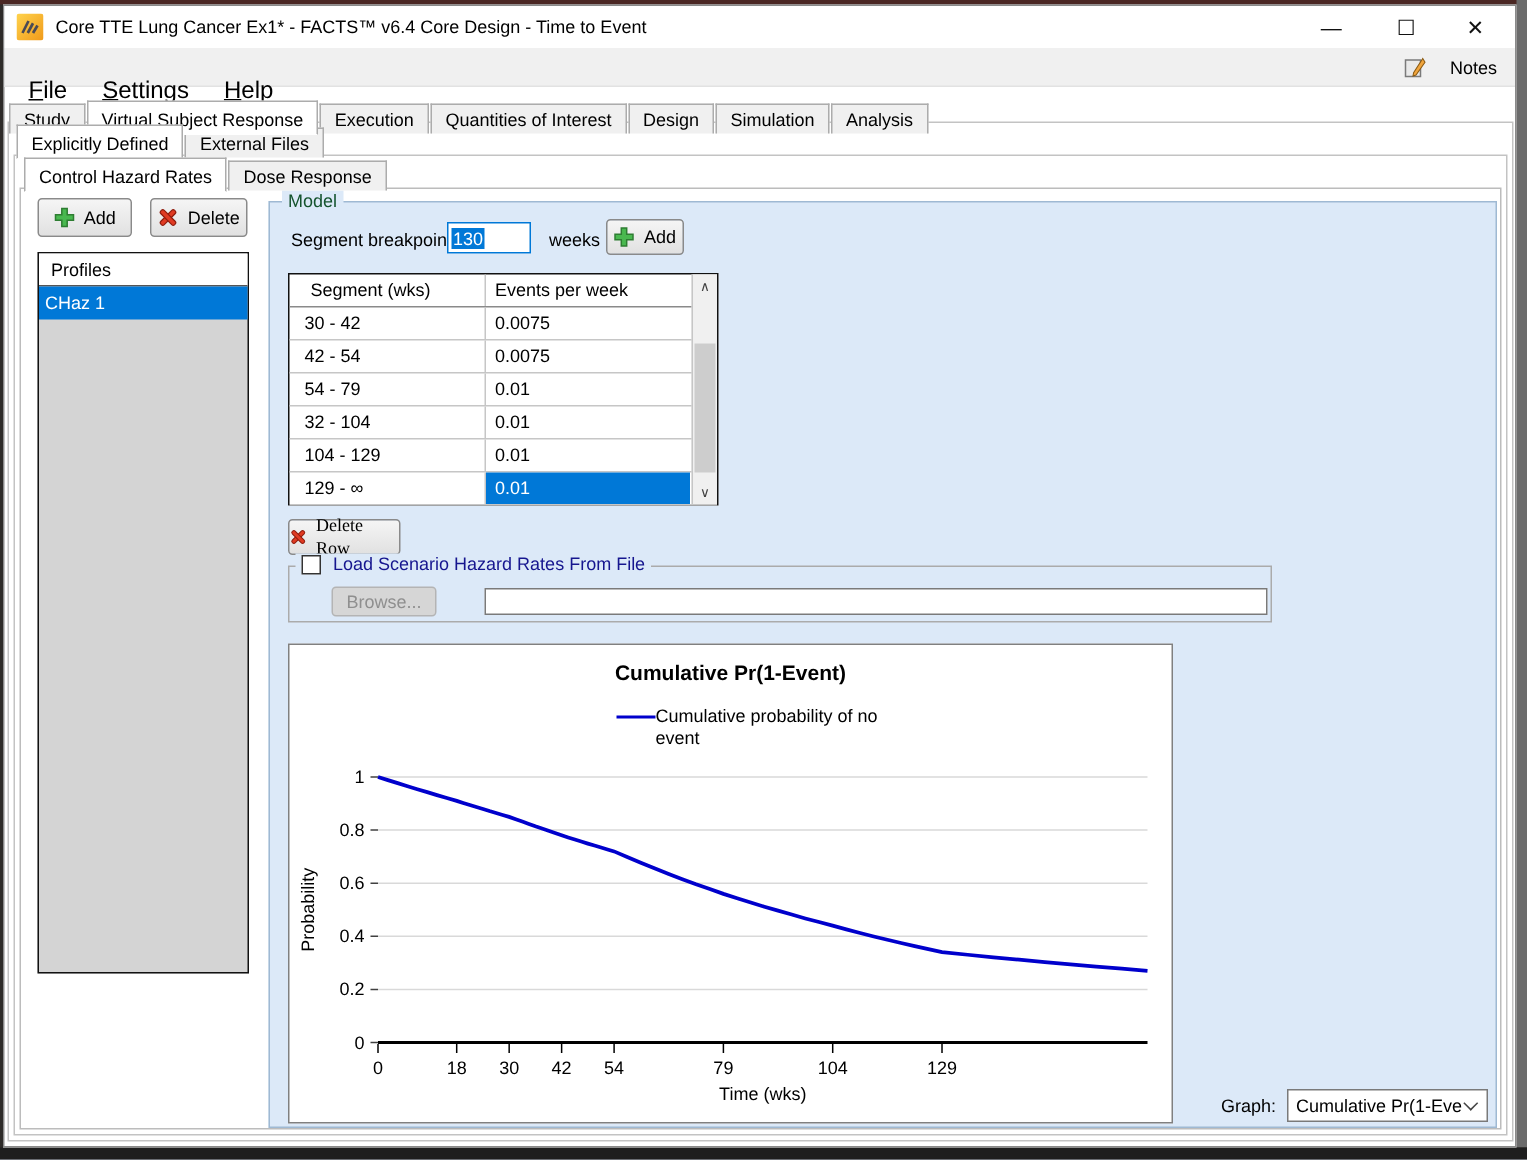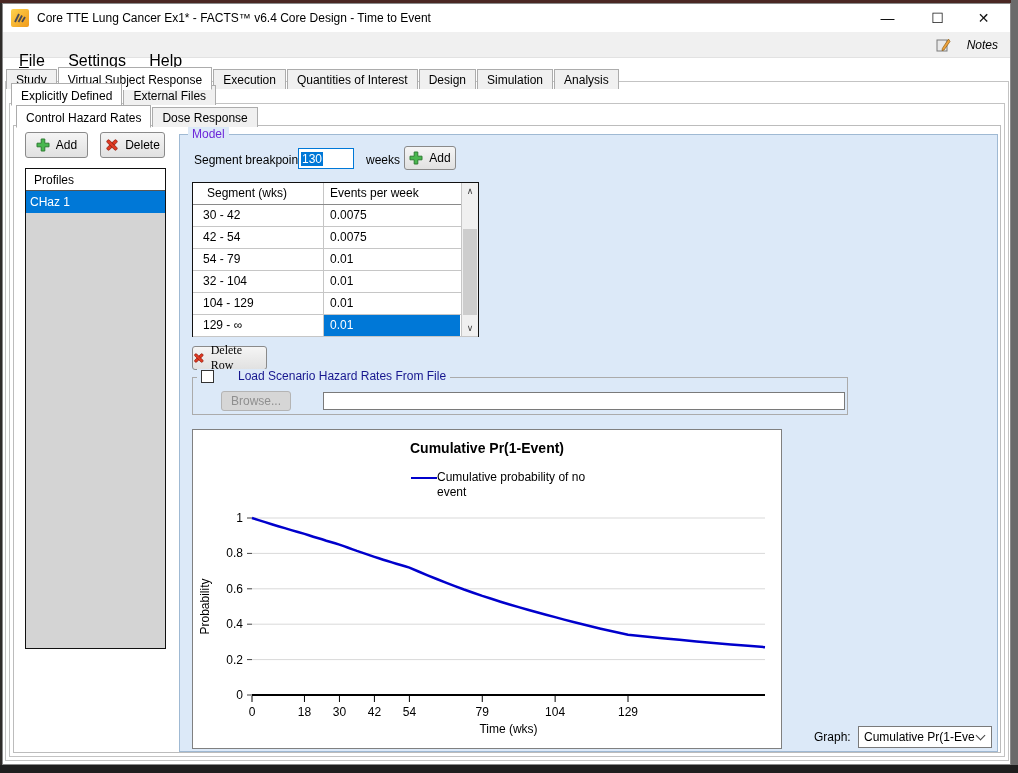--- a/index.html
+++ b/index.html
@@ -16,21 +16,21 @@
   .titlebar { left:0; top:0; width:100%; height:28px; background:#ffffff; }
   .app-icon { left:8px; top:5px; width:18px; height:18px; }
   .title-text { left:34px; top:7px; font-size:12px; white-space:nowrap; }
   .win-btn { top:0; width:45px; height:28px; display:flex; align-items:center; justify-content:center; font-size:14px; color:#111; cursor:default; }
   .btn-min { right:100px; } .btn-max { right:50px; } .btn-close { right:4px; }
 
   
   .menubar { left:0; top:28px; width:100%; height:26px; background:#f0f0f0; border-bottom:1px solid #e2e2e2; }
   .menu-item { display:inline-block; padding:4px 10px; margin-top:16px; font-size:16px; }
   .menu-item::first-letter { text-decoration:underline; }
-  .notes-btn { right:8px; top:3px; height:20px; display:flex; align-items:center; gap:16px; padding:0 4px;font-style:italic; }
+  .notes-btn { right:8px; top:3px; height:20px; display:flex; align-items:center; gap:16px; padding:0 4px; }
 
   
   .tabrow { height:22px; display:flex; align-items:flex-end; }
   .tabrow1 { left:3px; top:63px; } .tabrow2 { left:8px; top:79px; } .tabrow3 { left:13px; top:101px; }
   .tab { background:#f0f0f0; border:1px solid #acacac; border-bottom:none; padding:3px 9px 3px 9px; height:20px; margin-right:1px; font-size:12px; white-space:nowrap; position:relative; z-index:1; }
   .tab.active { background:#ffffff; height:23px; padding-top:5px; z-index:3; border-bottom:1px solid #ffffff; margin-bottom:-1px; }
 
   .page { background:#ffffff; border:1px solid #c3c3c3; }
   .page1 { left:2px; top:77px; width:1004px; height:680px; }
   .page2 { left:6px; top:99px; width:996px; height:654px; }
@@ -42,21 +42,21 @@
 
   
   .add-profile-btn { left:22px; top:128px; width:63px; height:26px; }
   .delete-profile-btn { left:97px; top:128px; width:65px; height:26px; }
   .profiles-list { left:22px; top:164px; width:141px; height:481px; background:#d4d4d4; border:1.5px solid #111; }
   .profiles-header { background:#ffffff; height:22px; line-height:22px; padding-left:8px; border-bottom:1px solid #555; }
   .profile-item { height:22px; line-height:22px; padding-left:4px; background:#0078d7; color:#fff; }
 
   
   .model-box { left:176px; top:130px; width:819px; height:618px; background:#dce9f8; border:1px solid #9fb9d3; }
-  .group-label { position:absolute; top:-8px; left:8px; background:inherit; padding:0 4px; color:#6d28d9; font-size:12px; }
+  .group-label { position:absolute; top:-8px; left:8px; background:inherit; padding:0 4px; color:#14532d; font-size:12px; }
   .model-label-bg { background:#dce9f8; }
 
   .bp-label { left:14px; top:18px; }
   .bp-input { left:118px; top:13px; width:56px; height:21px; background:#fff; border:1px solid #0078d7; display:flex; align-items:center; padding-left:2px; }
   .bp-input span { background:#0078d7; color:#fff; padding:0 1px; }
   .bp-unit { left:186px; top:18px; }
   .bp-add-btn { left:224px; top:11px; width:52px; height:24px; }
 
   
   .hz-table { left:12px; top:47px; width:287px; height:155px; background:#fff; border:1.5px solid #111; }
@@ -68,21 +68,21 @@
   .hz-header .hz-c1 { padding-left:14px; }
   .cell-selected { background:#0078d7; color:#fff; }
   .hz-scroll { position:absolute; right:0; top:0; width:17px; height:100%; background:#f0f0f0; border-left:1px solid #c6c6c6; }
   .scroll-arrow { position:absolute; left:0; width:16px; height:16px; background:#f0f0f0; color:#404040; font-size:9px; display:flex; align-items:center; justify-content:center; }
   .scroll-thumb { position:absolute; left:1px; top:46px; width:14px; height:86px; background:#cdcdcd; }
 
   .delete-row-btn { left:12px; top:211px; width:75px; height:24px;font-family:Liberation Serif, serif; }
 
   
   .load-box { left:12px; top:242px; width:656px; height:38px; border:1px solid #ababab; }
-  .load-header { position:absolute; top:-9px; left:4px; background:#dce9f8; display:flex; align-items:flex-end; gap:24px; padding:0 4px; }
+  .load-header { position:absolute; top:-9px; left:4px; background:#dce9f8; display:flex; align-items:flex-end; gap:8px; padding:0 4px; }
   .checkbox { width:13px; height:13px; background:#fff; border:1px solid #333; }
   .load-label { color:#16168f; font-size:12px; }
   .browse-btn { left:28px; top:13px; width:70px; height:20px; }
   .file-input { left:130px; top:14px; width:522px; height:18px; background:#fff; border:1px solid #7a7a7a; }
 
   
   .chart-box { left:12px; top:294px; width:590px; height:320px; background:#fff; border:1px solid #808080; }
   .chart-title { left:0; top:10px; width:100%; text-align:center; font-size:14px; font-weight:bold; }
   .chart-legend { left:218px; top:40px; display:flex; gap:0; align-items:flex-start; }
   .legend-swatch { width:26px; height:2px; margin-top:7px; background:#0000cc; }

